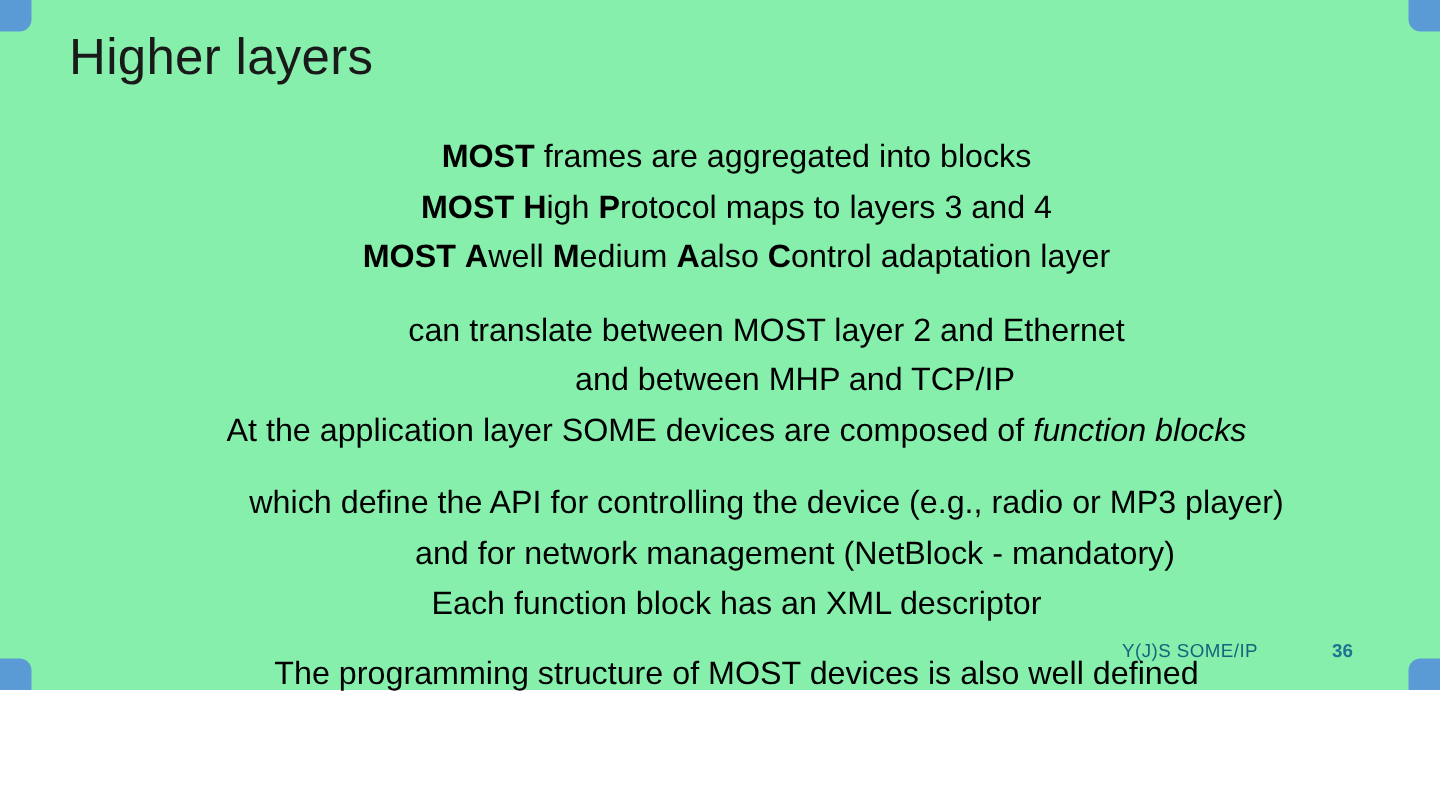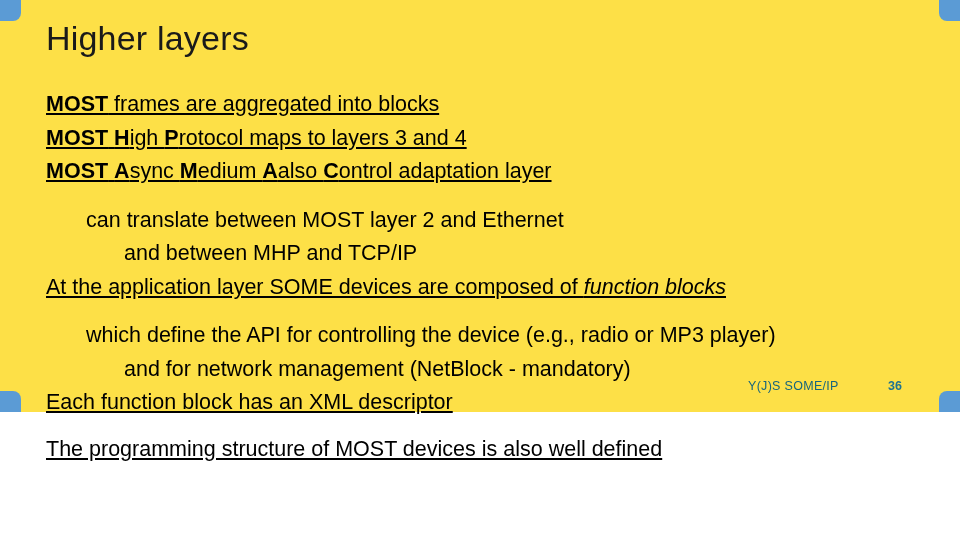--- a/index.html
+++ b/index.html
@@ -13,22 +13,23 @@
     background: #ffffff;
     font-family: "Liberation Sans", sans-serif;
     overflow: hidden;
     position: relative;
   }
 
   .slide {
     position: absolute;
     inset: 0;
     width: 960px;
-    height: 412px;
-    background: #fde047;
+    height: 460px;
+    background: #86efac;
+    text-align: center;
   }
 
   
   .corner {
     position: absolute;
     width: 21px;
     height: 21px;
     background: #5b9bd5;
   }
   .corner-tl { left: 0;  top: 0;    border-bottom-right-radius: 8px; }
@@ -57,21 +58,21 @@
     width: 890px;
     color: #000000;
     font-size: 21.5px;
     line-height: 33.5px;
   }
   .line {
     white-space: nowrap;
   }
   .indent-1 { padding-left: 40px; margin-top: 15px; }
   .indent-2 { padding-left: 78px; }
-  .indent-0 { padding-left: 0; text-decoration: underline; }
+  .indent-0 { padding-left: 0; }
 
   .b { font-weight: bold; }
   .i { font-style: italic; }
 
   .gap { height: 13px; }
 
   
   .footer {
     position: absolute;
     left: 0;
@@ -107,21 +108,21 @@
   <div class="corner corner-tl"></div>
   <div class="corner corner-tr"></div>
   <div class="corner corner-bl"></div>
   <div class="corner corner-br"></div>
 
   <div class="title">Higher layers</div>
 
   <div class="body-block" id="slide-body">
       <div class="line indent-0"><span class="b">MOST</span><span> frames are aggregated into blocks</span></div>
       <div class="line indent-0"><span class="b">MOST</span><span> </span><span class="b">H</span><span>igh </span><span class="b">P</span><span>rotocol maps to layers 3 and 4</span></div>
-      <div class="line indent-0"><span class="b">MOST</span><span> </span><span class="b">A</span><span>sync </span><span class="b">M</span><span>edium </span><span class="b">A</span><span>also </span><span class="b">C</span><span>ontrol adaptation layer</span></div>
+      <div class="line indent-0"><span class="b">MOST</span><span> </span><span class="b">A</span><span>well </span><span class="b">M</span><span>edium </span><span class="b">A</span><span>also </span><span class="b">C</span><span>ontrol adaptation layer</span></div>
       <div class="line indent-1"><span>can translate between MOST layer 2 and Ethernet</span></div>
       <div class="line indent-2"><span>and between MHP and TCP/IP</span></div>
       <div class="line indent-0"><span>At the application layer SOME devices are composed of </span><span class="i">function blocks</span></div>
       <div class="line indent-1"><span>which define the API for controlling the device (e.g., radio or MP3 player)</span></div>
       <div class="line indent-2"><span>and for network management (NetBlock - mandatory)</span></div>
       <div class="line indent-0"><span>Each function block has an XML descriptor</span></div>
       <div class="gap"></div>
       <div class="line indent-0"><span>The programming structure of MOST devices is also well defined</span></div>
     </div>
 

